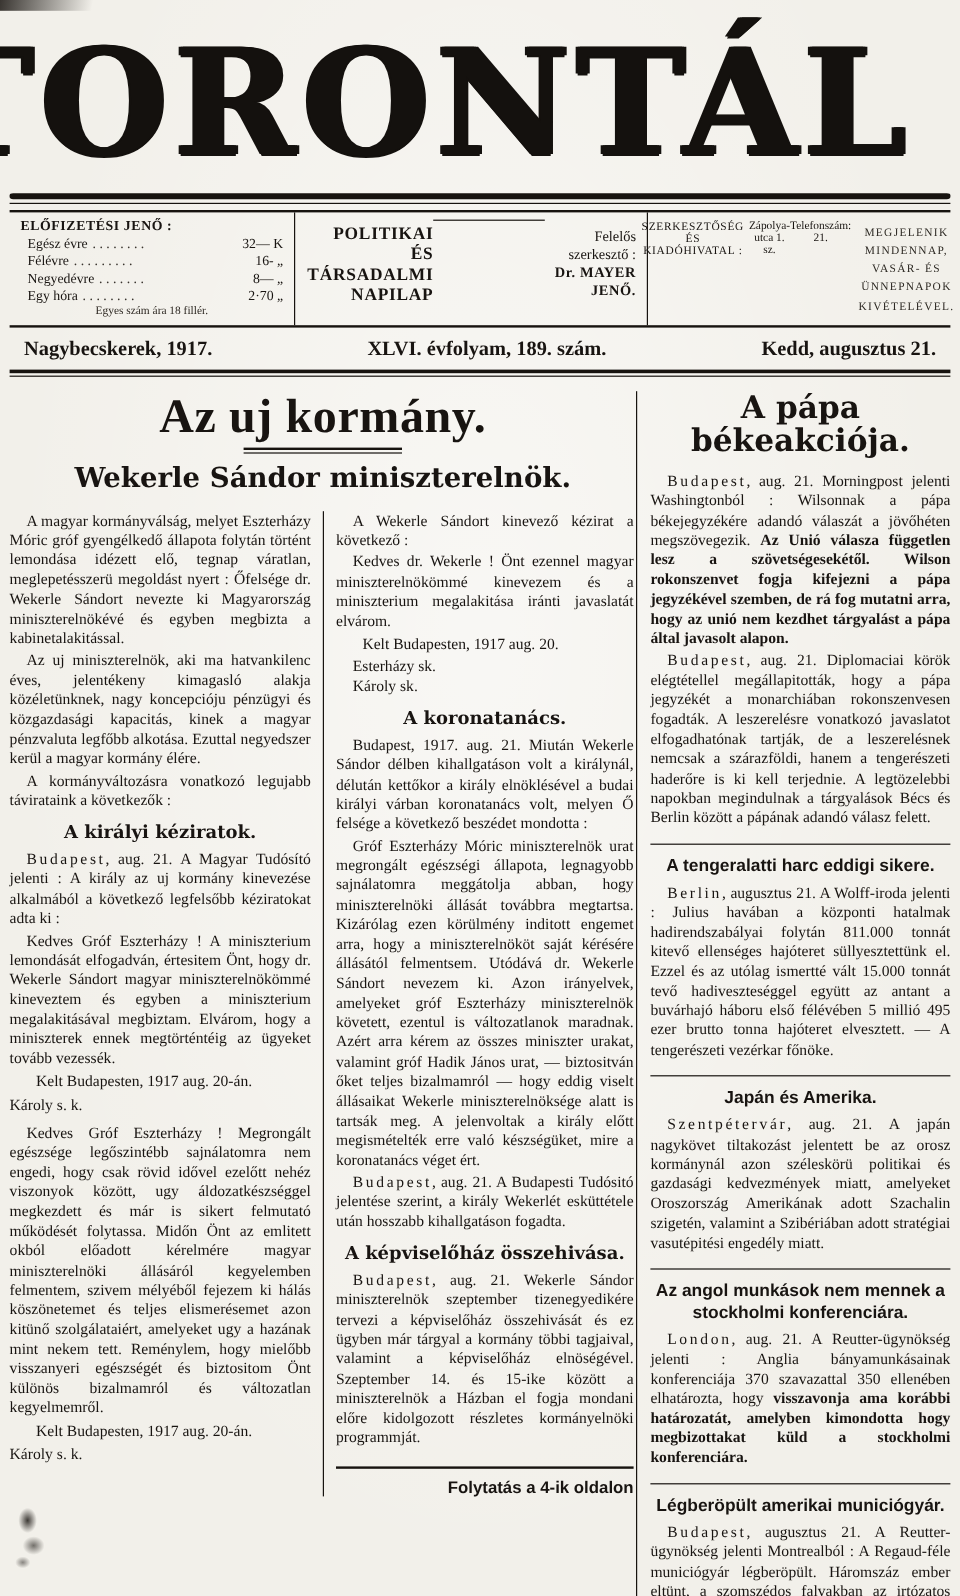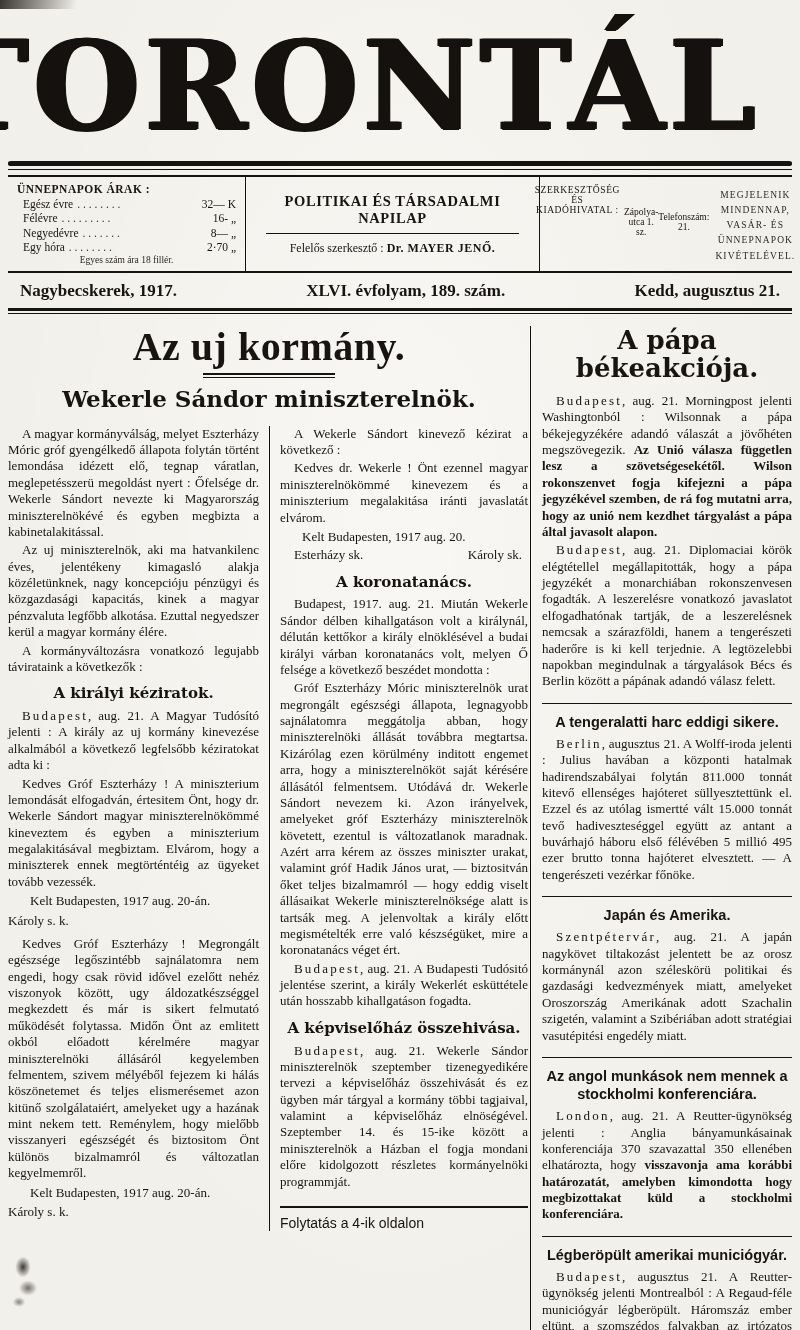--- a/index.html
+++ b/index.html
@@ -33,28 +33,28 @@
   .masthead-bar2 { height:1px; background:#17130f; margin:3px 8px 0; }
 
   
   .header-info { display:flex; margin:5px 8px 0; border-top:2px solid #17130f; border-bottom:2px solid #17130f; align-items:stretch; }
   .hi-cell { padding:6px 9px 5px; }
   .hi-left { width:238px; border-right:1px solid #17130f; font-size:11.5px; }
   .hi-title { font-weight:bold; font-size:11.5px; letter-spacing:.5px; margin-bottom:2px; }
   .sub-row { display:flex; justify-content:space-between; line-height:1.25; padding-left:6px; }
   .sub-row .dots { flex:1; overflow:hidden; white-space:nowrap; color:#3a352f; padding:0 4px; }
   .sub-note { text-align:center; font-size:9.5px; margin-top:1px; color:#2c2username7221f; color:#2c2721; }
-  .hi-center { flex:1; border-right:1px solid #17130f; text-align:center; display:flex; flex-direction:column; justify-content:center; }
+  .hi-center { flex:1; border-right:1px solid #17130f; text-align:right; display:flex; justify-content:center; }
   .hi-type { font-weight:bold; font-size:14.5px; letter-spacing:.6px; padding:4px 0 6px; }
   .mini-rule { height:1px; background:#17130f; width:92%; margin:0 auto; }
   .hi-editor { font-size:12px; padding:7px 0 3px; }
   .hi-editor strong { letter-spacing:.5px; }
   .hi-right { width:252px; font-size:9.5px; text-align:center; display:flex; flex-direction:row; justify-content:center; }
   .hi-office1 { letter-spacing:.6px; padding:2px 0 1px; }
-  .hi-office2 { display:flex; justify-content:space-between; padding:1px 4px 5px;align-items:center; }
+  .hi-office2 { display:flex; justify-content:space-between; padding:1px 4px 5px; }
   .hi-office3 { letter-spacing:1.1px; line-height:1.6; padding:5px 2px 2px; color:#2e2a24; }
 
   
   .dateline { display:flex; justify-content:space-between; align-items:center;
     margin:0 8px; padding:8px 12px 7px; font-weight:bold; font-size:17px; }
   .rule { margin:0 8px; background:#17130f; }
   .rule.thick { height:3px; }
   .rule.thin  { height:1px; margin-top:2px; }
 
   
@@ -70,39 +70,39 @@
   .c2 { width:261px; border-left:1px solid #17130f; padding-left:10px; padding-right:2px; }
   .col3 { flex:1; border-left:1px solid #17130f; padding-left:11px; }
   .col3-headline { text-align:center; font-family:"DejaVu Serif", serif; font-weight:bold; font-size:26px; margin:0 0 10px; line-height:1.1; }
   .sec-head { text-align:center; font-weight:bold; margin:9px 0 5px; line-height:1.25; }
   .sec-head.serif { font-family:"DejaVu Serif", serif; font-size:15px; }
   .sec-head.sans { font-family:"Liberation Sans", sans-serif; font-size:14.5px; }
   .sec-rule { height:1px; background:#17130f; margin:13px 0 0; }
   .spaced { letter-spacing:2.2px; }
   .sig { text-align:center; text-indent:0 !important; margin:3px 0 7px !important; }
   .kelt { text-indent:22px !important; margin-top:3px !important; }
-  .split-line { display:flex; justify-content:space-between; font-size:13px; line-height:1.26; padding:0 6px 0 14px; margin-bottom:4px; }
-  .continue { margin-top:16px; border-top:2px solid #17130f; padding-top:7px; text-align:left;
-    font-family:"Liberation Sans", sans-serif; font-weight:normal; font-size:14px; }
+  .split-line { display:flex; justify-content:space-between; font-size:13px; line-height:1.26; padding:0 6px 0 14px; margin-bottom:4px;flex-direction:column; }
+  .continue { margin-top:16px; border-top:2px solid #17130f; padding-top:7px; text-align:right;
+    font-family:"Liberation Sans", sans-serif; font-weight:bold; font-size:14px; }
 </style>
 </head>
 <body>
 
 <div class="page">
   <div class="corner-mark"></div>
 
   <header class="masthead">
     <div class="masthead-title">TORONTÁL</div>
   </header>
   <div class="masthead-bar"></div>
   <div class="masthead-bar2"></div>
 
   <section class="header-info">
     <div class="hi-cell hi-left">
-      <div class="hi-title">ÜNNEPNAPOK ÁRAK :</div>
+      <div class="hi-title">ELŐFIZETÉSI JENŐ :</div>
       <div class="sub-row">
           <span>Egész évre</span>
           <span class="dots">. . . . . . . .</span>
           <span>32— K</span>
         </div>
       <div class="sub-row">
           <span>Félévre</span>
           <span class="dots">. . . . . . . . .</span>
           <span>16- „</span>
         </div>

